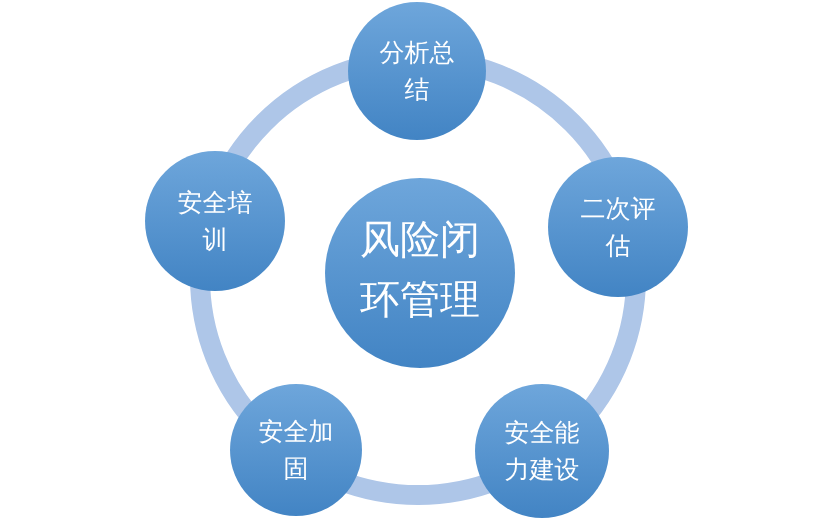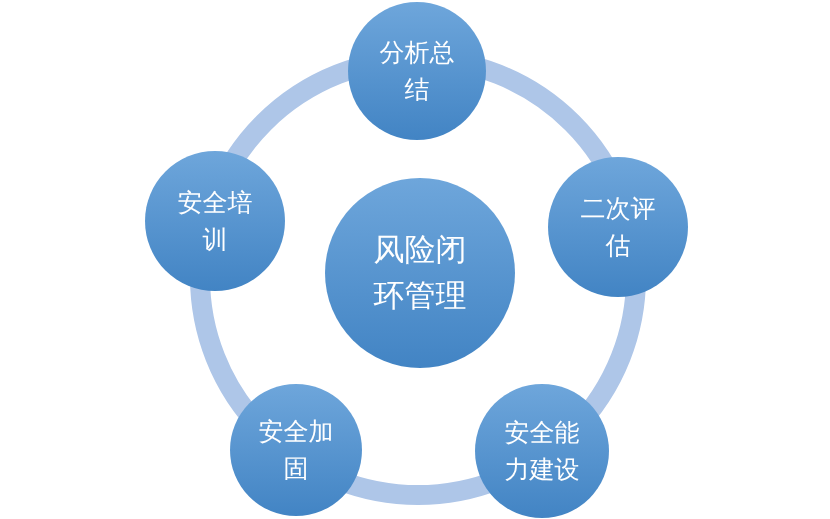--- a/index.html
+++ b/index.html
@@ -38,21 +38,21 @@
     text-align: center;
   }
   .node .label {
     color: var(--text);
     white-space: pre-line;
     line-height: 1.5;
     font-weight: 400;
   }
   
   .node-center       { left: 325px; top: 178px; width: 190px; height: 190px; }
-  .node-center .label{ font-size: 31px; }
+  .node-center .label{ font-size: 40px; font-family: Liberation Mono, monospace; }
   .node-top          { left: 348px; top:   2px; width: 138px; height: 138px; }
   .node-left         { left: 145px; top: 151px; width: 140px; height: 140px; }
   .node-right        { left: 548px; top: 157px; width: 140px; height: 140px; }
   .node-bottom-left  { left: 230px; top: 384px; width: 132px; height: 132px; }
   .node-bottom-right { left: 475px; top: 384px; width: 134px; height: 134px; }
   .node-top .label,
   .node-left .label,
   .node-right .label,
   .node-bottom-left .label,
   .node-bottom-right .label { font-size: 25px; }

